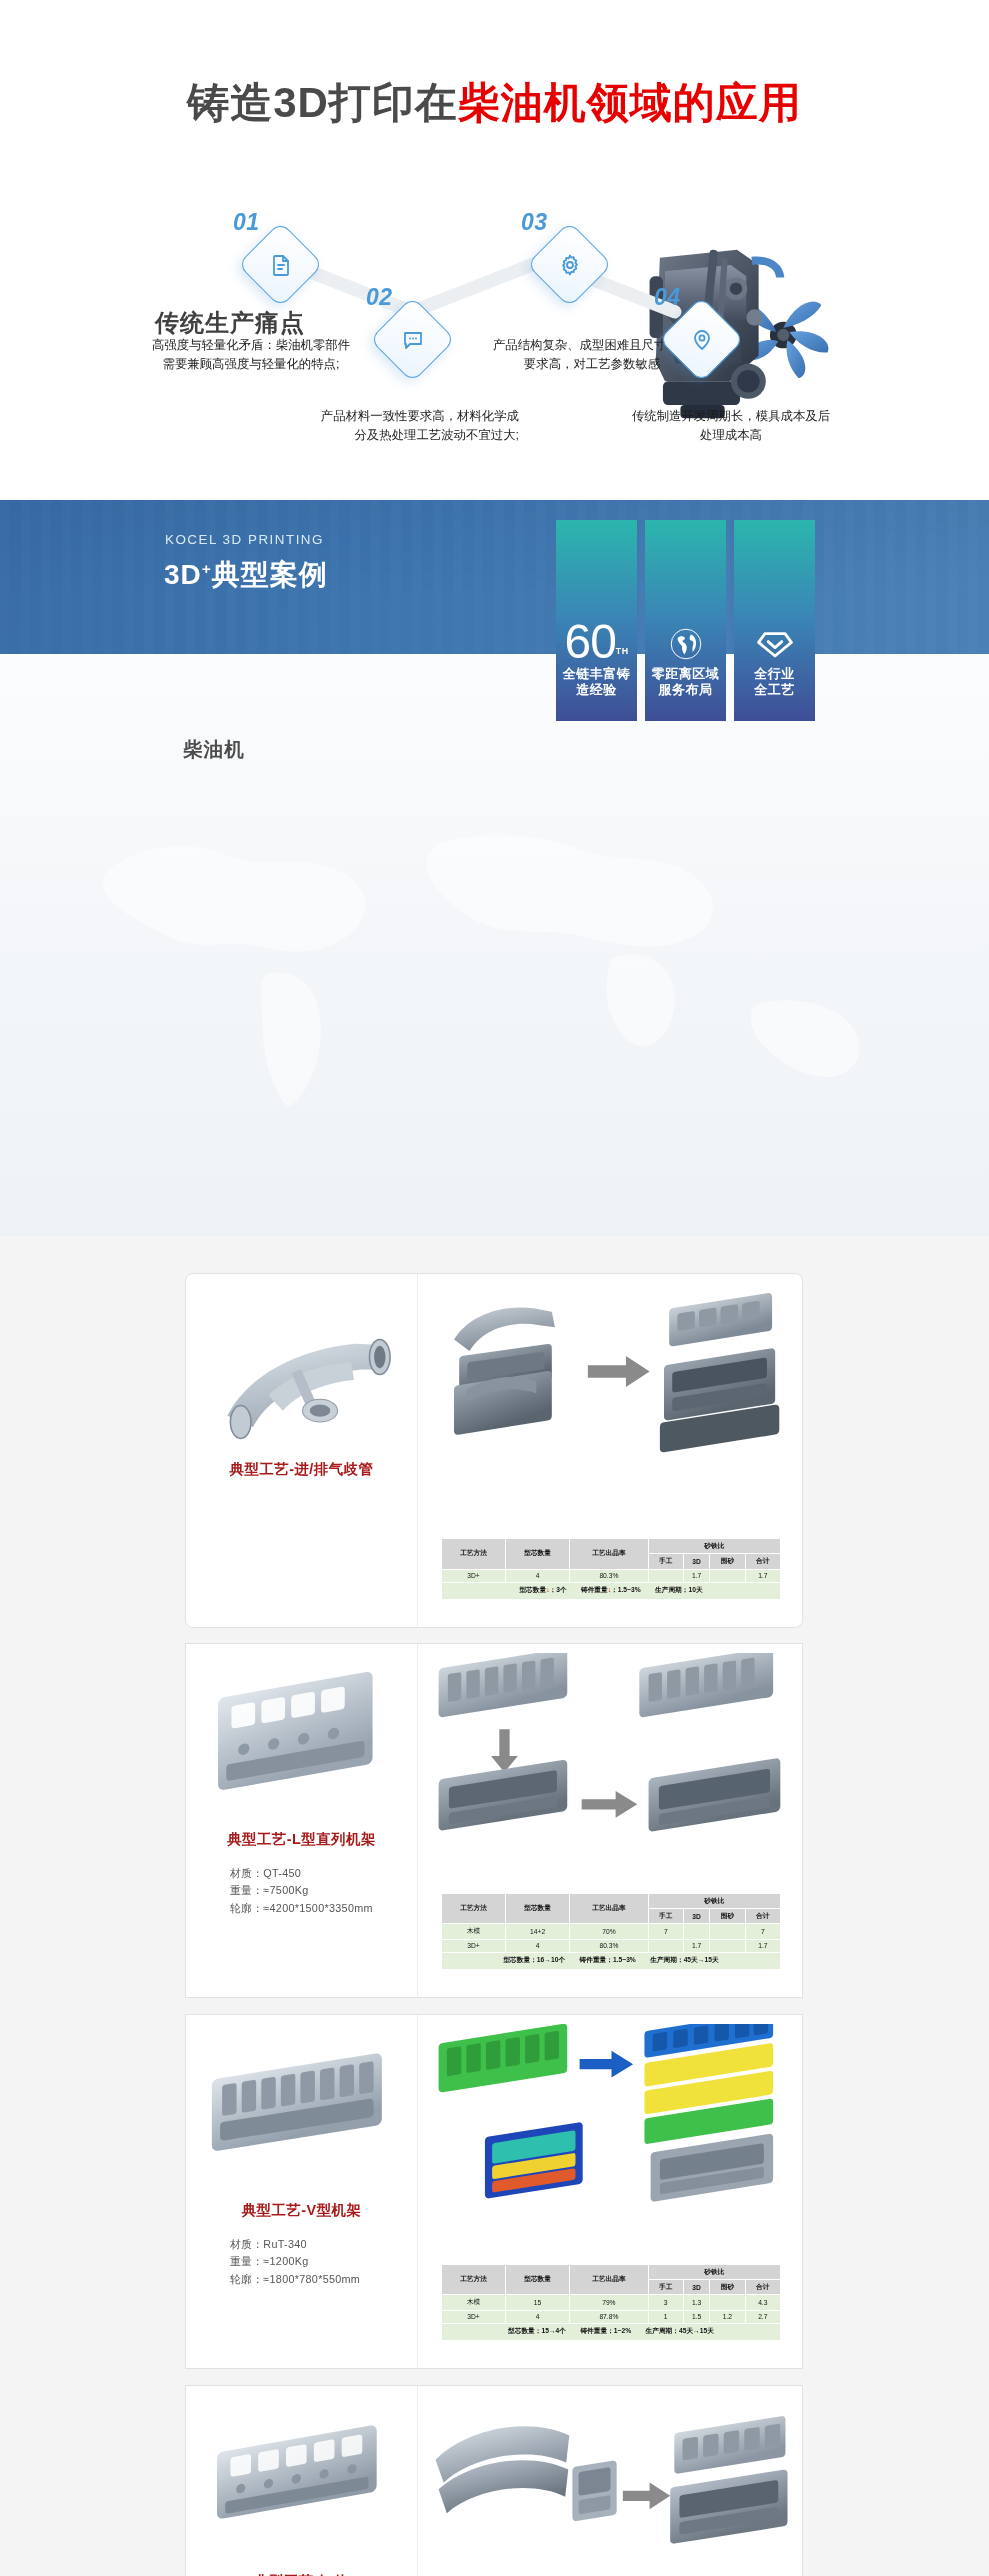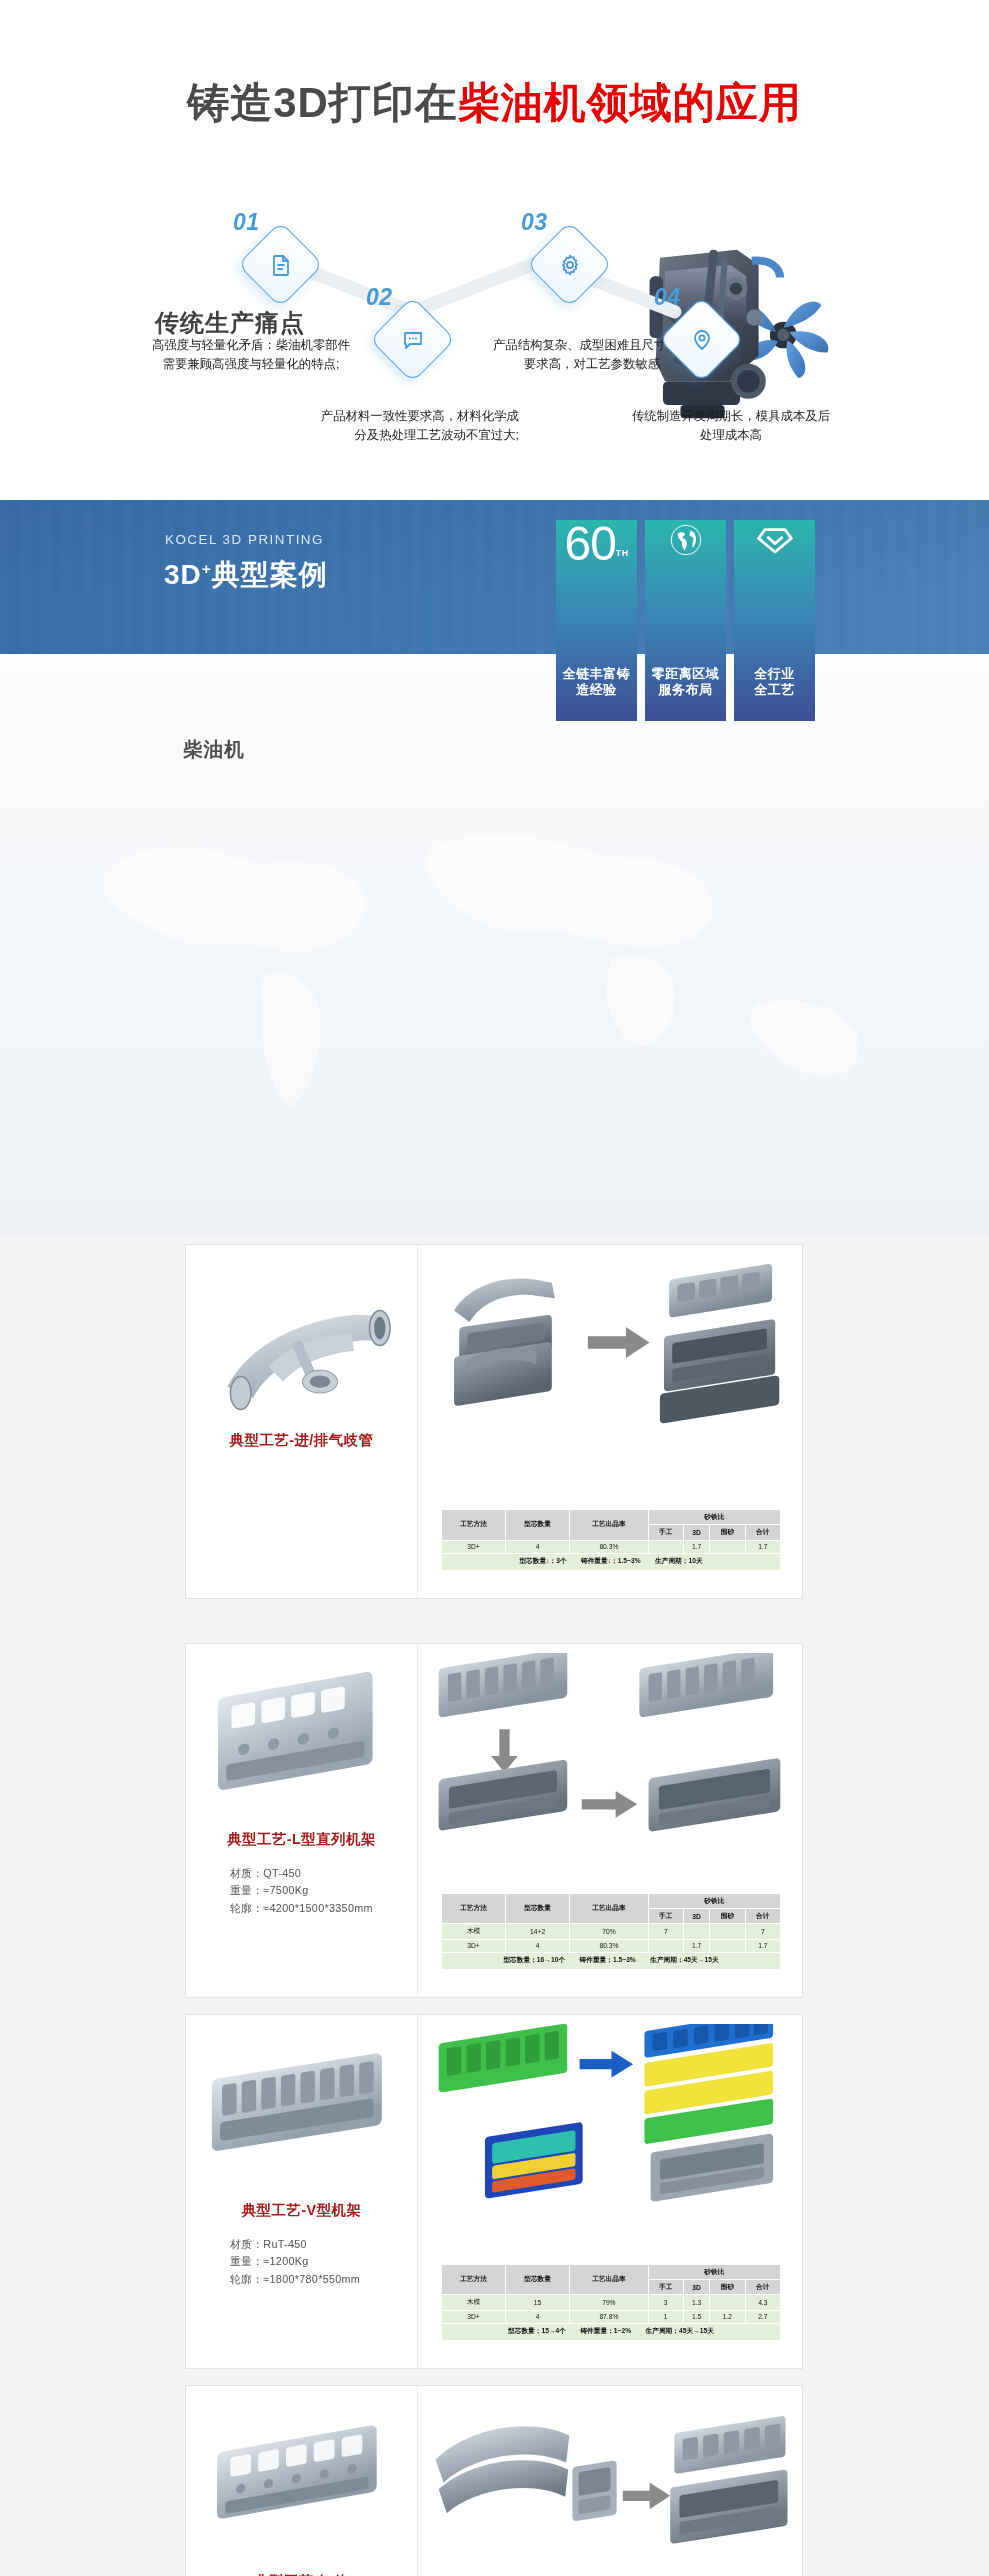--- a/index.html
+++ b/index.html
@@ -91,21 +91,21 @@
     color: #ffffff; font-size: 28px; font-weight: bold; letter-spacing: 1px;
   }
   .kocel-title sup { font-size: 15.5px; vertical-align: super; }
 
   .statcard {
     position: absolute; top: 520px; width: 81px; height: 201px;
     background: linear-gradient(180deg,#2bb6ad 0%,#3a86b6 48%,#3f4e96 100%);
     display: flex; flex-direction: column; align-items: center;
     z-index: 5;
   }
-  .stat-top { flex: 1; display:flex; align-items:flex-start; justify-content:center; width:100%; }
+  .stat-top { flex: 1; display:flex; align-items:flex-end; justify-content:center; width:100%; }
   .stat-num { color:#fff; font-size: 48px; font-weight: 300; line-height: 1; letter-spacing:-1px;}
   .stat-num sup { font-size: 8.8px; font-weight: bold; vertical-align: 4.1px; letter-spacing: 0.5px;}
   .stat-label {
     color:#fff; font-size: 13px; font-weight: bold; text-align: center;
     line-height: 1.25; padding-bottom: 23px; letter-spacing: 0.5px;
   }
   .stat-top svg { width: 40px; height: 40px; }
 
   
   .sec-engine {
@@ -346,21 +346,21 @@
       <path d="M1380,560 C1450,540 1540,560 1570,610 C1600,660 1560,710 1500,700 C1440,690 1380,640 1370,600 C1366,580 1370,565 1380,560Z"></path>
     </g>
   </svg>
 
 </div>
 
 <div class="engine-label">柴油机</div>
 
 <div class="sec-cards"></div>
 
-<div class="pcard" style="top:1244px;">
+<div class="pcard" style="top:1273px;border-radius:8px;">
   <div class="pcard-left">
     <svg class="pcard-img" viewBox="0 0 430 330">
       <defs>
         <linearGradient id="c1g" x1="0" y1="0" x2="0.4" y2="1">
           <stop offset="0" stop-color="#dde3e9"></stop>
             <stop offset="1" stop-color="#9fabb7"></stop>
         </linearGradient>
       </defs>
       <g>
         <path d="M70,250 C110,170 210,120 320,110 L360,112 L366,160 L330,160 C230,170 150,212 120,272Z" fill="url(#c1g)"></path>
@@ -624,21 +624,21 @@
           <rect x="172" y="44" width="28" height="60" rx="5"></rect>
             <rect x="210" y="44" width="28" height="60" rx="5"></rect>
           <rect x="248" y="44" width="28" height="60" rx="5"></rect>
             <rect x="286" y="44" width="28" height="60" rx="5"></rect>
         </g>
         <rect x="16" y="116" width="298" height="36" rx="8" fill="#7f8b97" transform="skewY(-9)"></rect>
       </g>
     </svg>
     <div class="pcard-title">典型工艺-V型机架</div>
     <div class="pcard-specs">
-      <div><span>材质：</span><span>RuT-450</span></div>
+      <div><span>材质：</span><span>RuT-340</span></div>
       <div><span>重量：</span><span>≈1200Kg</span></div>
       <div><span>轮廓：</span><span>≈1800*780*550mm</span></div>
     </div>
   </div>
 
   <div class="pcard-right">
     <svg class="flow-area" viewBox="0 0 750 410">
 
       <g transform="translate(40,24)">
         <rect x="0" y="14" width="250" height="96" rx="8" fill="#3fc04b" transform="skewY(-9)"></rect>

